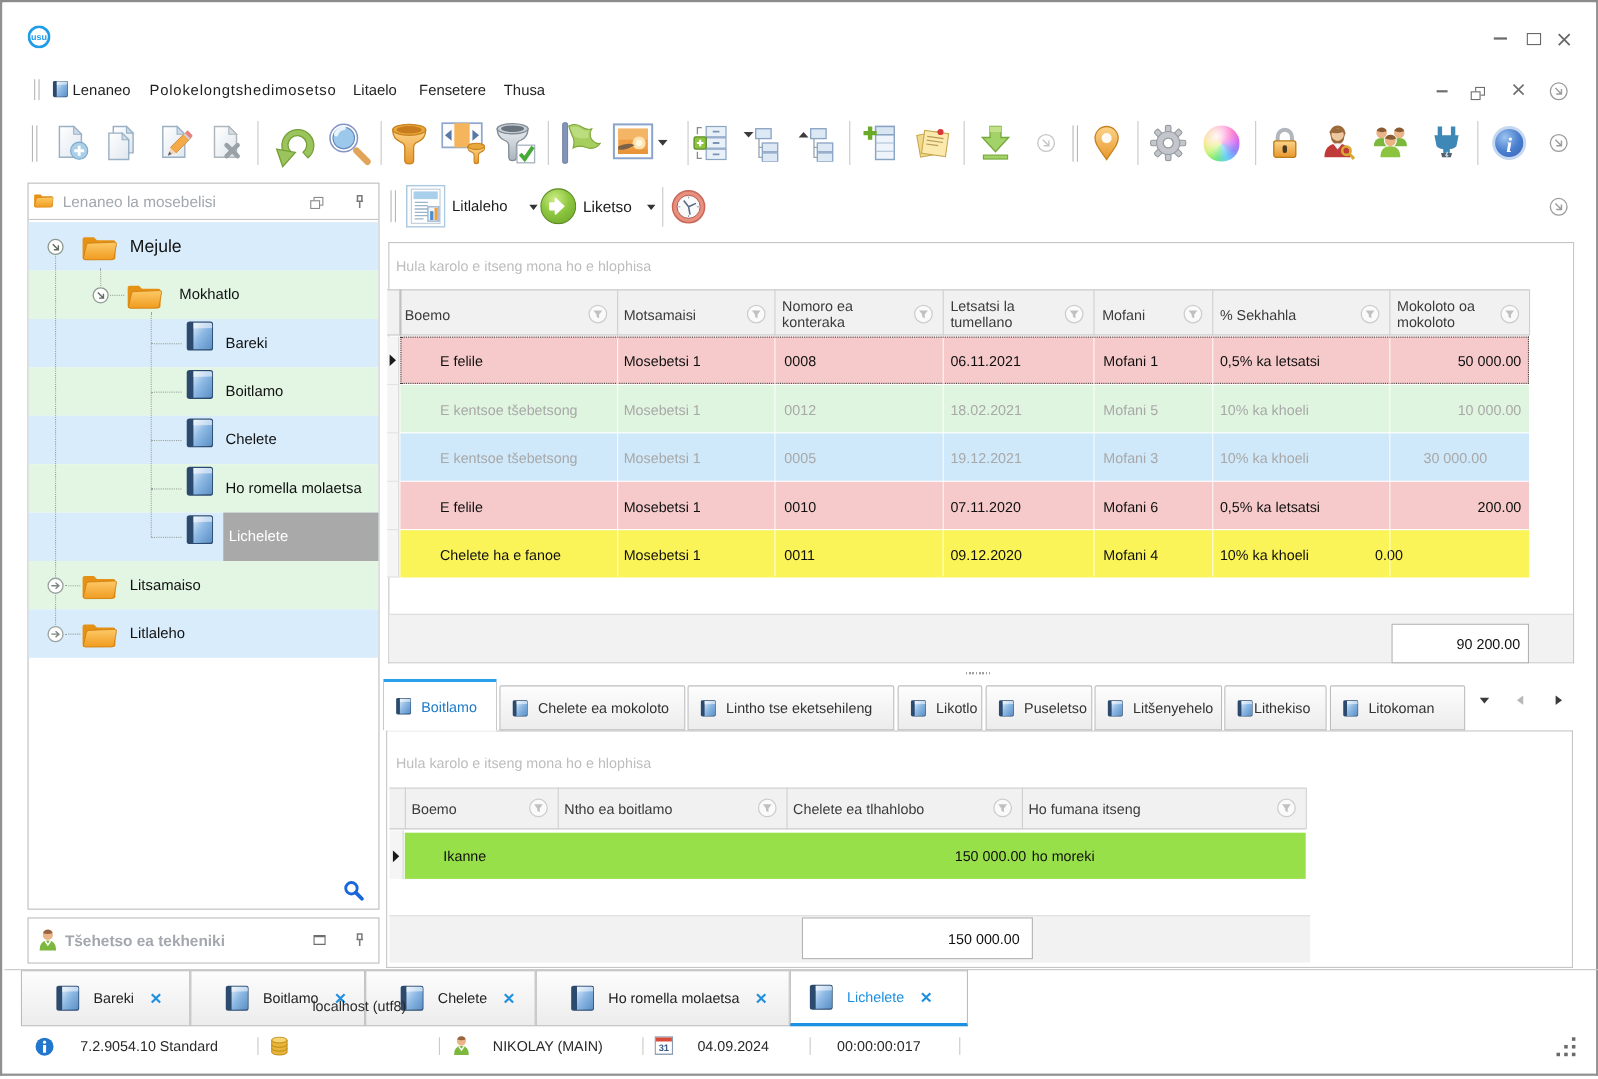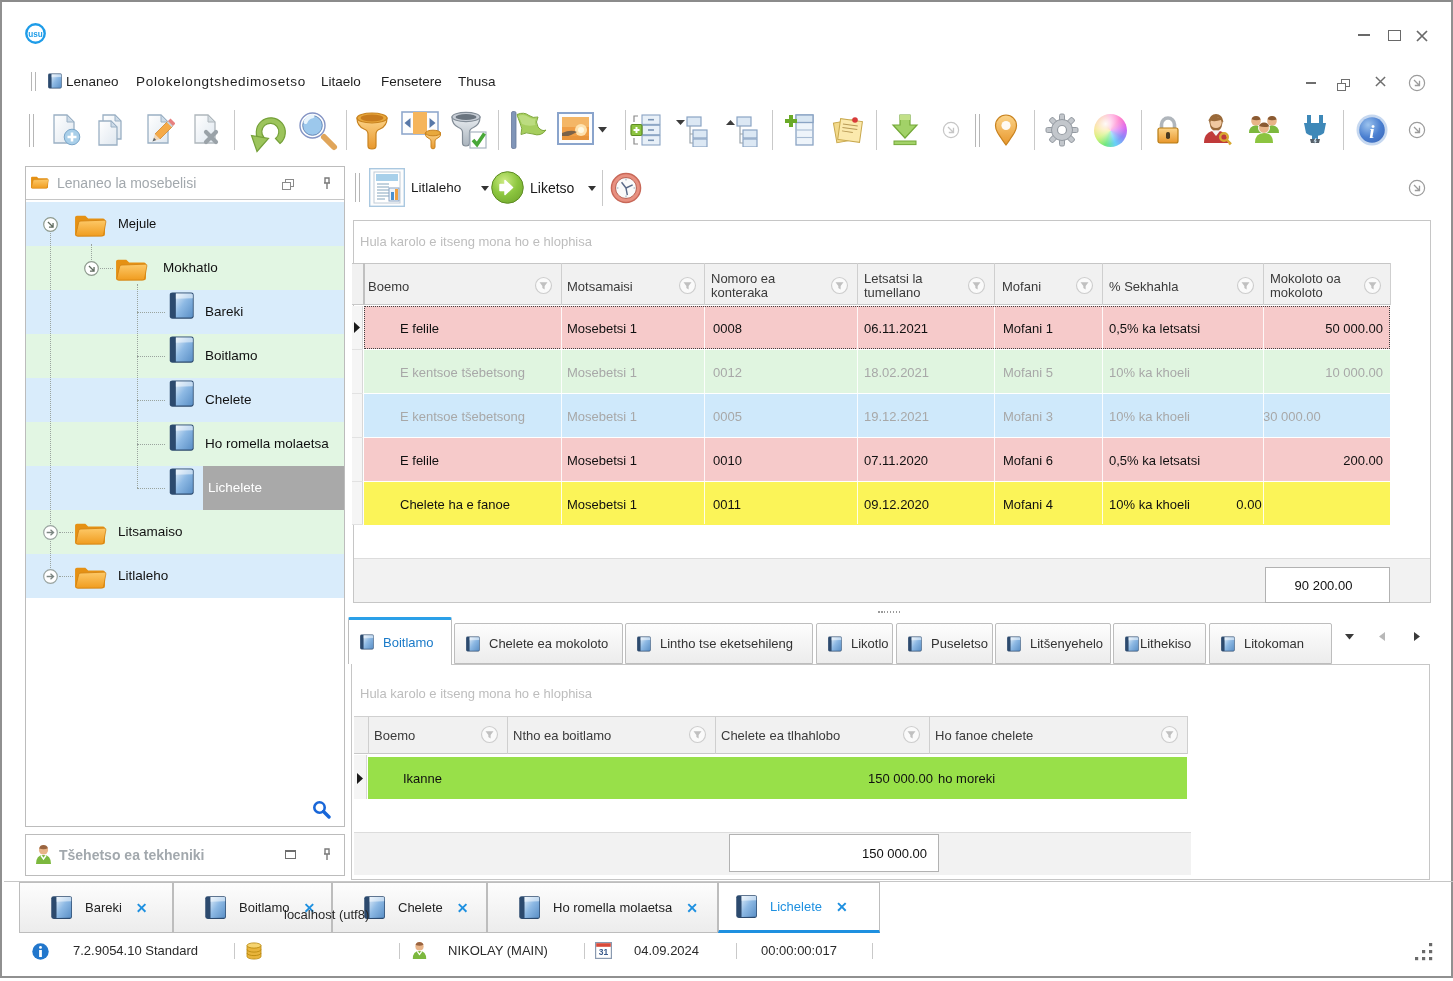--- a/index.html
+++ b/index.html
@@ -378,21 +378,21 @@
 <div class="ab" style="left:135px;top:398px;width:28px;border-top:1px dotted #9aa49e"></div>
 <div class="ab" style="left:135px;top:442px;width:28px;border-top:1px dotted #9aa49e"></div>
 <div class="ab" style="left:135px;top:486px;width:28px;border-top:1px dotted #9aa49e"></div>
 
 <svg class="ab" style="left:40px;top:214px" width="17" height="17">
         <use href="#exp-open" width="17" height="17"></use>
       </svg>
 <svg class="ab" style="left:71px;top:209px" width="34" height="28">
         <use href="#folder" width="34" height="28"></use>
       </svg>
-<div class="ab" style="left:116px;top:214px;font-size:13px;color:#111">Mejule</div>
+<div class="ab" style="left:116px;top:214px;font-size:16px;color:#111">Mejule</div>
 <svg class="ab" style="left:81px;top:258px" width="17" height="17">
         <use href="#exp-open" width="17" height="17"></use>
       </svg>
 <svg class="ab" style="left:112px;top:253px" width="34" height="28">
         <use href="#folder" width="34" height="28"></use>
       </svg>
 <div class="ab" style="left:161px;top:258px;font-size:13.5px;color:#111">Mokhatlo</div>
 <svg class="ab" style="left:164px;top:287px" width="30" height="33">
         <use href="#book" width="30" height="33"></use>
       </svg>
@@ -571,48 +571,48 @@
 <div class="cell gray" style="left:1001px;top:363px">Mofani 5</div>
 <div class="cell gray" style="left:1107px;top:363px">10% ka khoeli</div>
 <div class="cell gray" style="left:1261px;top:363px;width:120px;text-align:right">10 000.00</div>
 
 <div class="cell gray" style="left:398px;top:407px">E kentsoe tšebetsong</div>
 <div class="cell gray" style="left:565px;top:407px">Mosebetsi 1</div>
 <div class="cell gray" style="left:711px;top:407px">0005</div>
 <div class="cell gray" style="left:862px;top:407px">19.12.2021</div>
 <div class="cell gray" style="left:1001px;top:407px">Mofani 3</div>
 <div class="cell gray" style="left:1107px;top:407px">10% ka khoeli</div>
-<div class="cell gray" style="left:1261px;top:407px;width:120px;text-align:left">30 000.00</div>
+<div class="cell gray" style="left:1261px;top:407px;width:120px;text-align:center">30 000.00</div>
 
 <div class="cell" style="left:398px;top:451px">E felile</div>
 <div class="cell" style="left:565px;top:451px">Mosebetsi 1</div>
 <div class="cell" style="left:711px;top:451px">0010</div>
 <div class="cell" style="left:862px;top:451px">07.11.2020</div>
 <div class="cell" style="left:1001px;top:451px">Mofani 6</div>
 <div class="cell" style="left:1107px;top:451px">0,5% ka letsatsi</div>
 <div class="cell" style="left:1261px;top:451px;width:120px;text-align:right">200.00</div>
 
 <div class="cell" style="left:398px;top:495px">Chelete ha e fanoe</div>
 <div class="cell" style="left:565px;top:495px">Mosebetsi 1</div>
 <div class="cell" style="left:711px;top:495px">0011</div>
 <div class="cell" style="left:862px;top:495px">09.12.2020</div>
 <div class="cell" style="left:1001px;top:495px">Mofani 4</div>
 <div class="cell" style="left:1107px;top:495px">10% ka khoeli</div>
-<div class="cell" style="left:1187px;top:495px;width:120px;text-align:center">0.00</div>
+<div class="cell" style="left:1248px;top:495px;width:120px;text-align:left">0.00</div>
 
 <div class="ab" style="left:559px;top:305px;width:1px;height:217px;background:rgba(255,255,255,.85)"></div>
 <div class="ab" style="left:702px;top:305px;width:1px;height:217px;background:rgba(255,255,255,.85)"></div>
 <div class="ab" style="left:855px;top:305px;width:1px;height:217px;background:rgba(255,255,255,.85)"></div>
 <div class="ab" style="left:992px;top:305px;width:1px;height:217px;background:rgba(255,255,255,.85)"></div>
 <div class="ab" style="left:1100px;top:305px;width:1px;height:217px;background:rgba(255,255,255,.85)"></div>
 <div class="ab" style="left:1261px;top:305px;width:1px;height:217px;background:rgba(255,255,255,.85)"></div>
 
 <div class="ab" style="left:352px;top:556px;width:1076px;height:44px;background:#f2f2f2;border-top:1px solid #dcdcdc"></div>
 <div class="ab" style="left:1263px;top:565px;width:125px;height:36px;border:1px solid #b2b2b2;background:#fff"></div>
-<div class="cell" style="left:1263px;top:576px;width:117px;text-align:center">90 200.00</div>
+<div class="cell" style="left:1263px;top:576px;width:117px;text-align:right">90 200.00</div>
 <div class="ab" style="left:876px;top:609px;width:22px;height:2px;background:repeating-linear-gradient(90deg,#9a9a9a 0 1.5px,transparent 1.5px 3px)"></div>
 </div>
 <div id="tabs2">
 <div class="tab" style="left:346px;top:615px;width:104px;height:47px;background:#fff;border-top:3px solid #2aa0e8;border-bottom:none;z-index:3">
  <svg style="margin-left:9px" width="17" height="18">
           <use href="#book" width="17" height="18"></use>
         </svg>
  <span style="margin-left:8px;font-size:13px;color:#1a7ac8">Boitlamo</span>
       </div>
 <div class="tab" style="left:452px;top:621px;width:169px;height:41px">
@@ -673,21 +673,21 @@
 <div class="ab vline" style="left:349px;top:662px;height:216px"></div>
 <div class="ab vline" style="left:1427px;top:662px;height:216px"></div>
 <div class="ab hline" style="left:349px;top:877px;width:1079px"></div>
 <div class="ab" style="left:358px;top:684px;font-size:13px;color:#bdbdbd">Hula karolo e itseng mona ho e hlophisa</div>
 
 <div class="ab" style="left:352px;top:714px;width:833px;height:38px;background:#f1f1f1;border-top:1px solid #d0d0d0;border-bottom:1px solid #c8c8c8"></div>
 <div class="ab" style="left:352px;top:753px;width:13px;height:44px;background:#f5f5f5;border-right:1px solid #d8d8d8"></div>
 <div class="cell" style="left:372px;top:726px;color:#3a3a3a">Boemo</div>
 <div class="cell" style="left:511px;top:726px;color:#3a3a3a">Ntho ea boitlamo</div>
 <div class="cell" style="left:719px;top:726px;color:#3a3a3a">Chelete ea tlhahlobo</div>
-<div class="cell" style="left:933px;top:726px;color:#3a3a3a">Ho fanoe chelete</div>
+<div class="cell" style="left:933px;top:726px;color:#3a3a3a">Ho fumana itseng</div>
 <svg class="fun" style="left:478px;top:723px">
         <use href="#filt" width="19" height="19"></use>
       </svg>
 <svg class="fun" style="left:686px;top:723px">
         <use href="#filt" width="19" height="19"></use>
       </svg>
 <svg class="fun" style="left:900px;top:723px">
         <use href="#filt" width="19" height="19"></use>
       </svg>
 <svg class="fun" style="left:1158px;top:723px">

